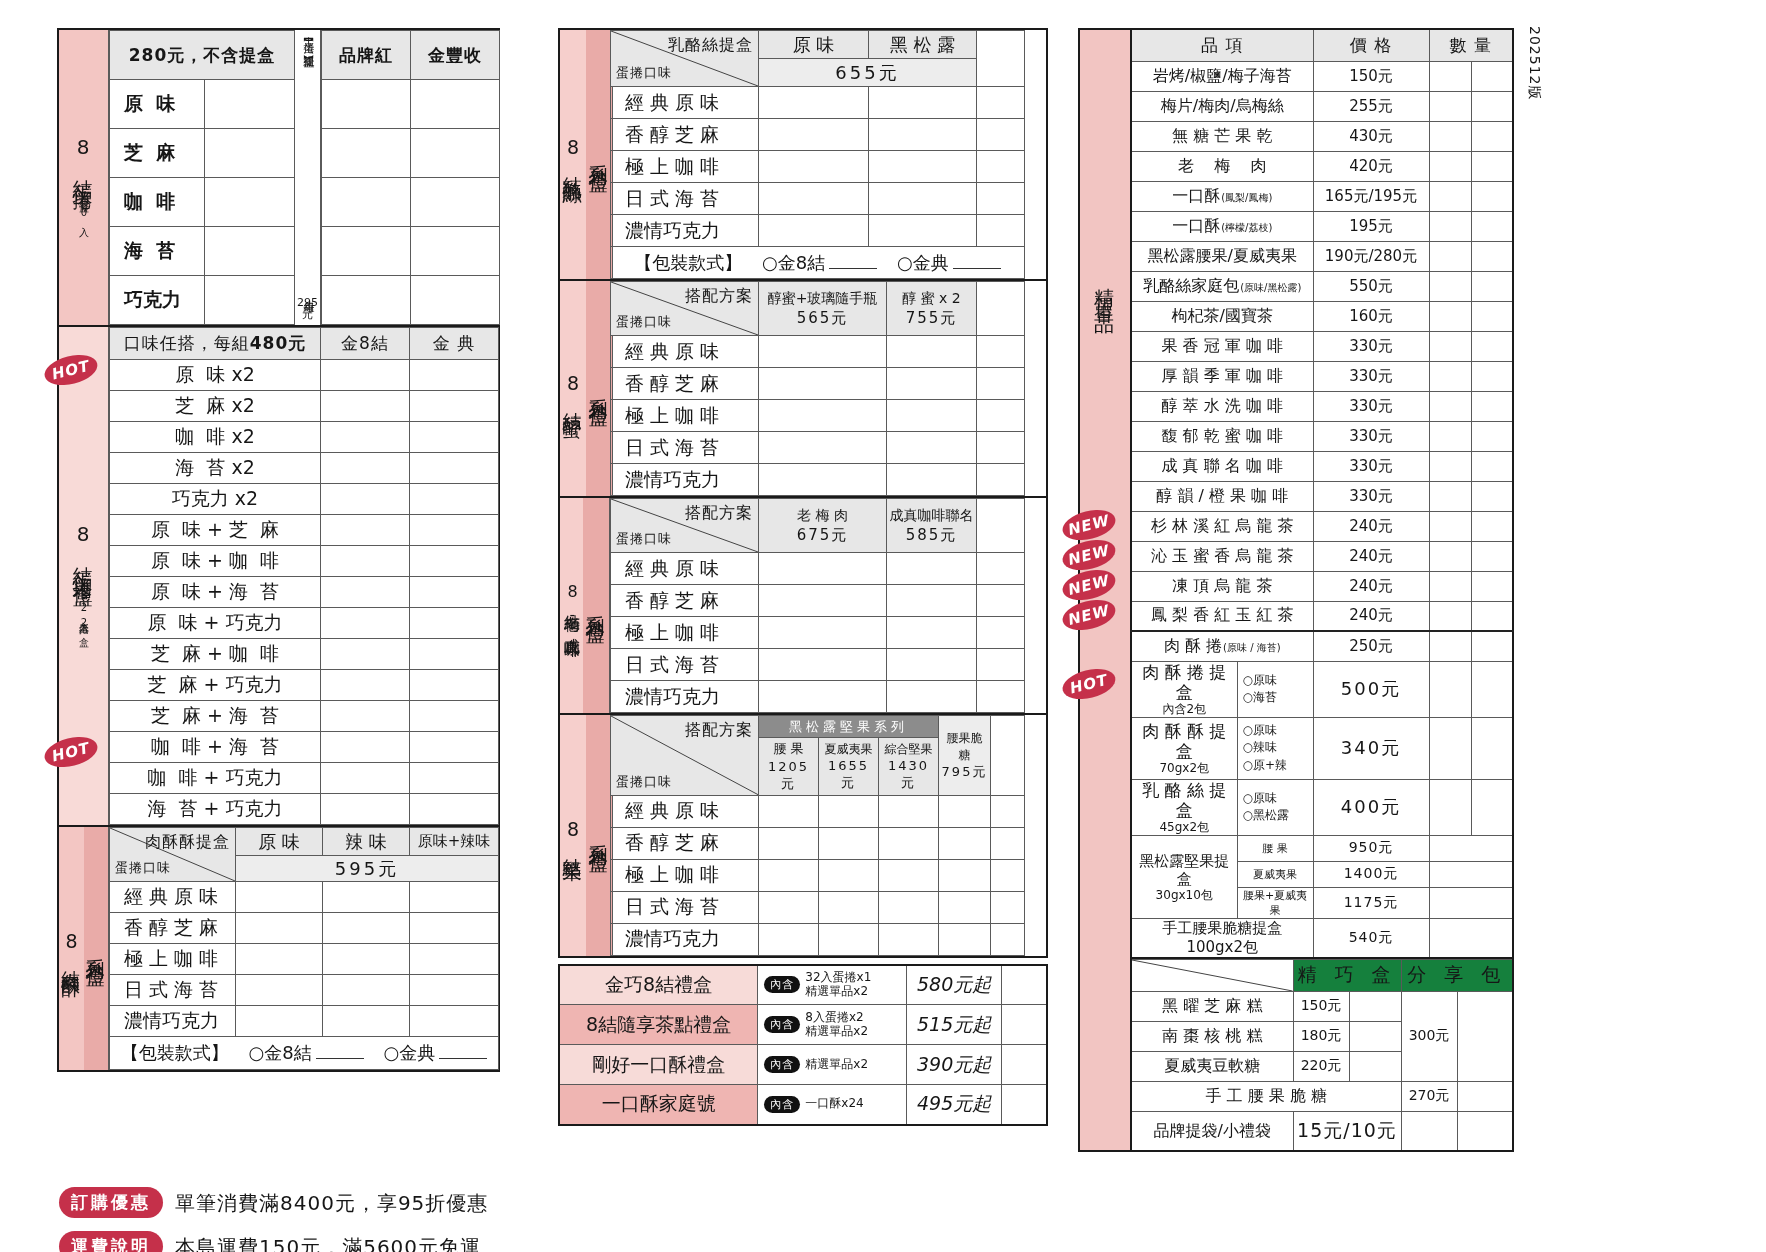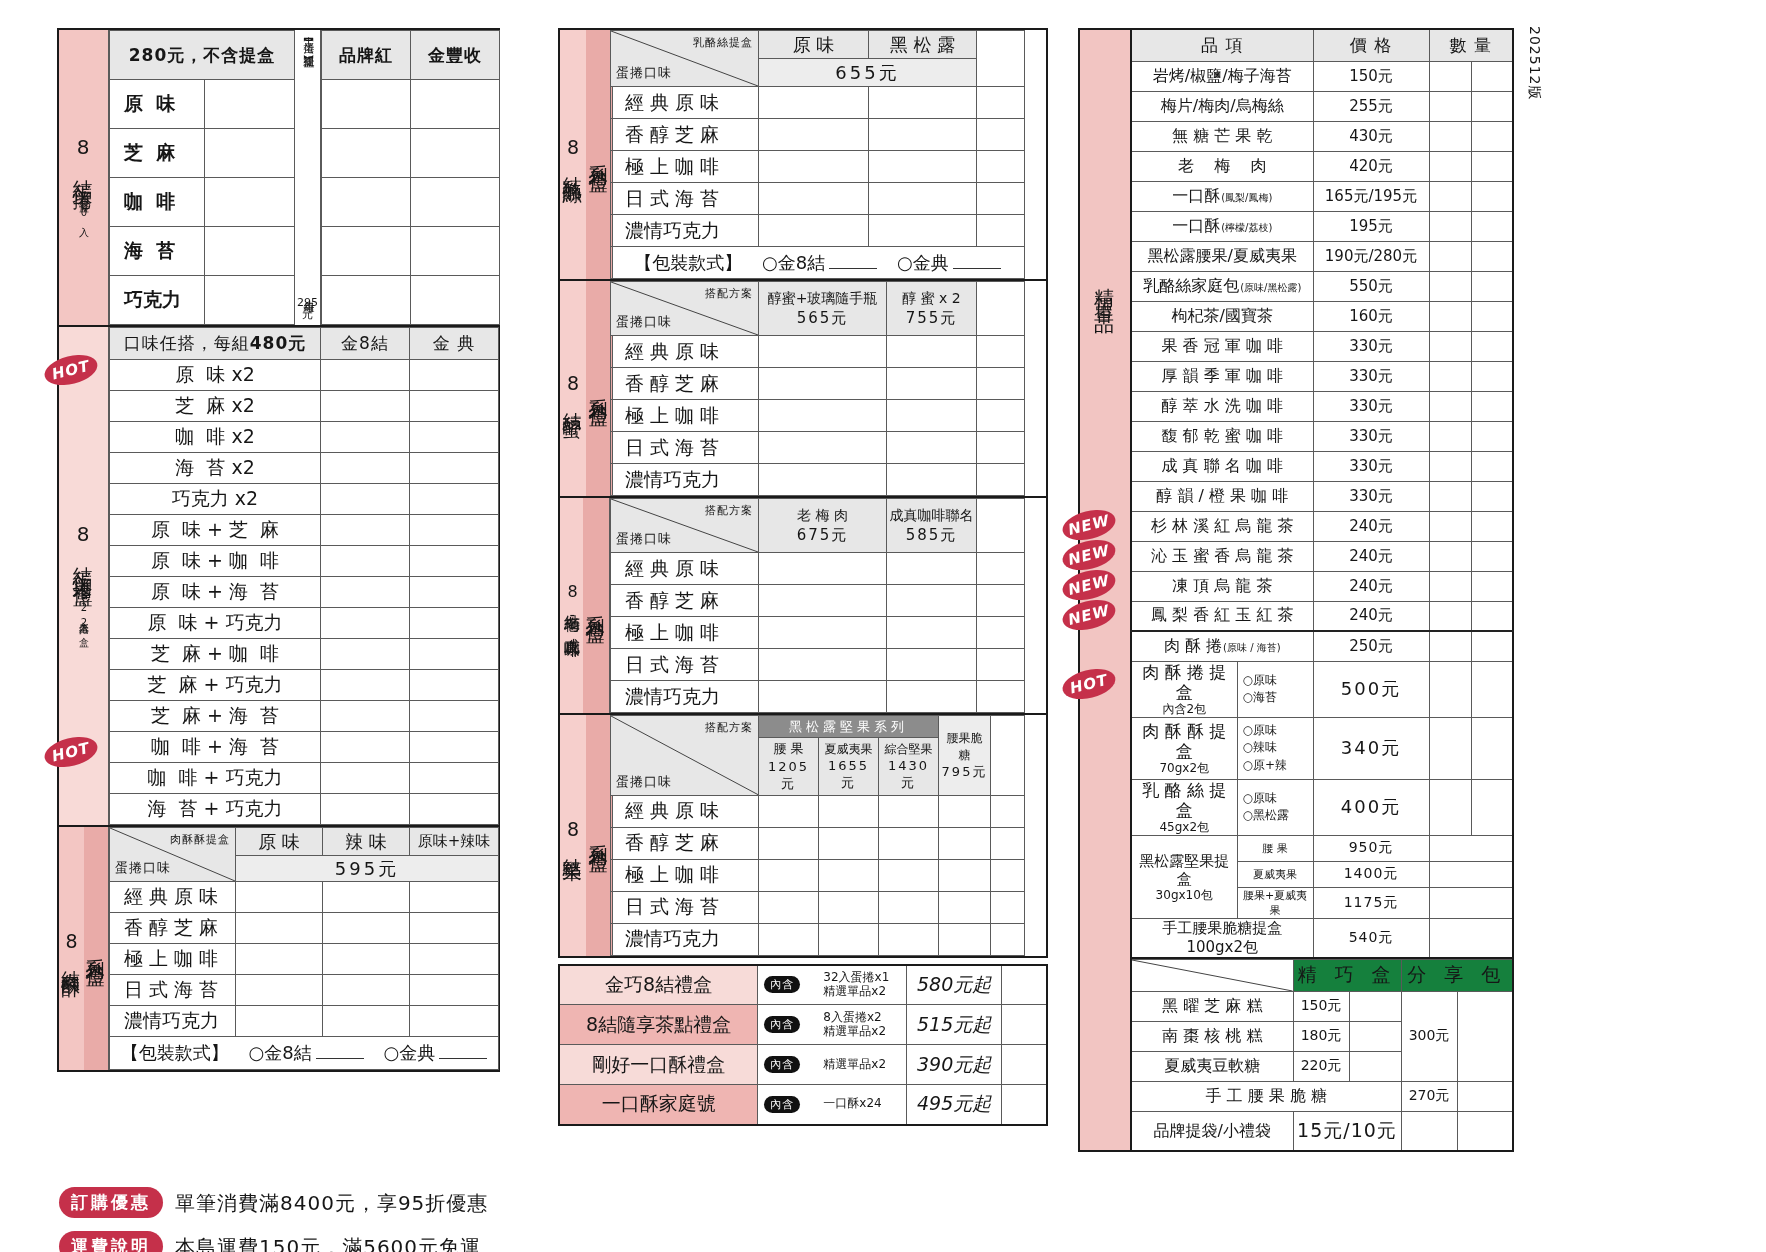--- a/index.html
+++ b/index.html
@@ -46,41 +46,41 @@
 
   
   .combo { flex:none; width:26px; border-right:1px solid #5a5a5a; display:flex; flex-direction:column; align-items:center; padding:4px 0; gap:4px; }
   .combo .c1 { font-size:11px; flex:1; letter-spacing:0; }
   .combo .c2 { font-size:11px; }
   .combo .c3 { font-size:11px; width:24px; text-align:center; line-height:1.1; }
 
   
   .diag { position:relative; background:#e7e7e7; }
   .diag svg, .diag2 svg { position:absolute; left:0; top:0; width:100%; height:100%; }
-  .dt { position:absolute; right:5px; top:4px; font-size:11px; letter-spacing:1px; }
+  .dt { position:absolute; right:5px; top:4px; font-size:16px; letter-spacing:1px; }
   .db { position:absolute; left:5px; bottom:4px; font-size:13px; letter-spacing:1px; }
   .diag2 { position:relative; background:#fff; }
 
   .two { background:#e7e7e7; font-size:14px; line-height:1.35; padding:2px; }
   .two .pn { display:block; font-size:14px; }
   .two .pp { display:block; font-size:15px; letter-spacing:2px; }
   .band-dark { background:#8c8c8c; color:#fff; font-size:13px; letter-spacing:4px; border:1px solid #5a5a5a; }
 
   
   .pack { font-size:18px; }
   .pack .opt { margin-left:14px; }
   .blank { display:inline-block; width:48px; border-bottom:1.5px solid #333; height:14px; margin-left:4px; }
 
   
   .gifts { margin-top:6px; border:2px solid #1a1a1a; }
   .glabel { font-size:19px; }
   tbody.gz tr:nth-child(odd) .glabel { background:#f7dbd8; }
   tbody.gz tr:nth-child(even) .glabel { background:#efb5b2; }
   .gcont { text-align:left; padding-left:6px; }
-  .gwrap { display:flex; align-items:center; gap:23px; }
+  .gwrap { display:flex; align-items:center; gap:5px; }
   .pill { flex:none; background:#111; color:#fff; font-size:11px; border-radius:9px; padding:1px 6px; letter-spacing:1px; }
   .glines { display:flex; flex-direction:column; line-height:1.15; }
   .gl { font-size:12px; }
   .gl:empty { display:none; }
   .gprice { font-size:19px;font-style:italic; }
 
   
   .band { flex:none; width:52px; background:#f2c5c2; border:2px solid #1a1a1a; border-right:none; display:flex; justify-content:center; }
   .bandlabel { margin-top:242px; font-size:20px; letter-spacing:9px; font-weight:500; }
   .rtables { flex:none; width:382px; }

